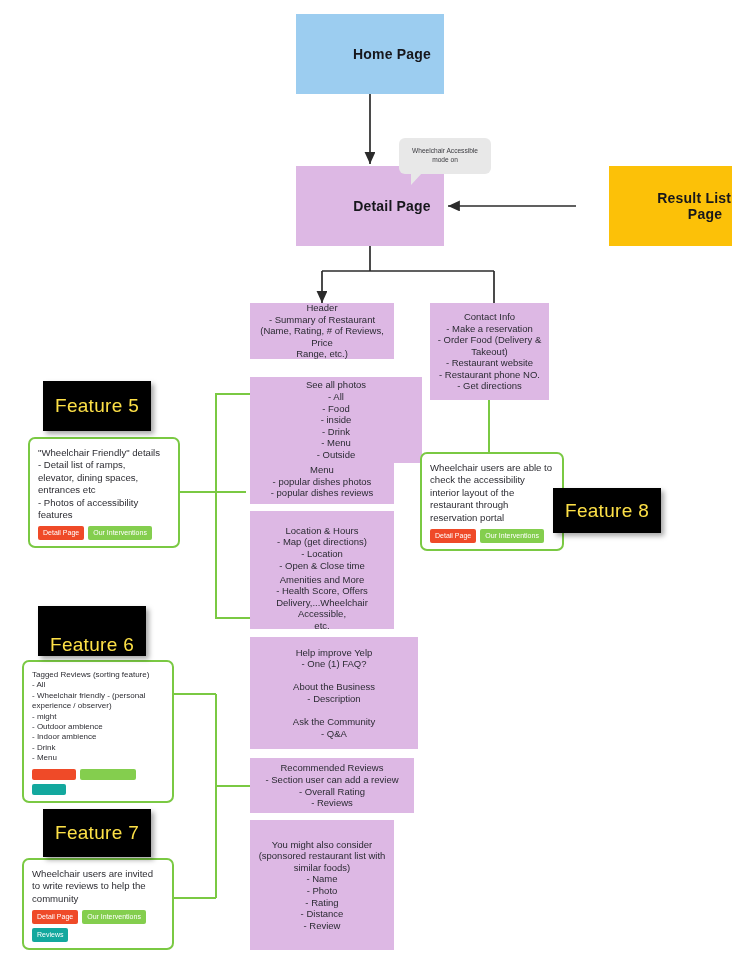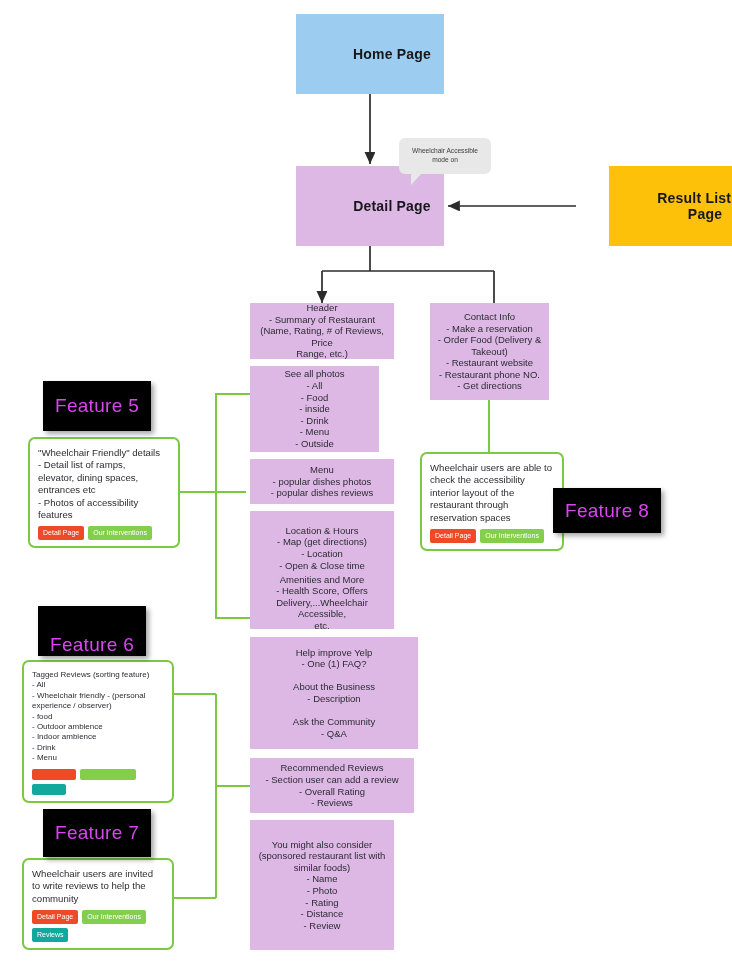--- a/index.html
+++ b/index.html
@@ -86,21 +86,21 @@
     position: absolute;
     left: 12px; bottom: -11px;
     width: 0; height: 0;
     border-left: 11px solid #e8e8e8;
     border-bottom: 12px solid transparent;
   }
 
   .feature-tag {
     position: absolute;
     background: #000000;
-    color: #d946ef;
+    color: #fde047;
     display: flex;
     align-items: center;
     justify-content: center;
     font-size: 19px;
     letter-spacing: .3px;
     box-shadow: 3px 3px 5px rgba(0,0,0,.35);
     z-index: 5;
   }
   .card {
     position: absolute;
@@ -198,21 +198,21 @@
   <div class="sub" style="left:430px; top:303px; width:119px; height:97px;">
     <span class="txt">Contact Info
 - Make a reservation
 - Order Food (Delivery &amp;
 Takeout)
 - Restaurant website
 - Restaurant phone NO.
 - Get directions</span>
   </div>
 
-  <div class="sub" style="left:250px; top:366px; width:129px; height:86px;">
+  <div class="sub" style="left:250px; top:377px; width:172px; height:86px;">
     <span class="txt">See all photos
 - All
 - Food
 - inside
 - Drink
 - Menu
 - Outside</span>
   </div>
 
   <div class="sub" style="left:250px; top:459px; width:144px; height:45px;">
@@ -281,21 +281,21 @@
   </div>
 
   <div class="feature-tag" style="left:38px; top:606px; width:108px; height:50px;align-items:flex-end;">
     <span>Feature 6</span>
   </div>
   <div class="card small" style="left:22px; top:660px; width:152px;">
     <p>Tagged Reviews (sorting feature)
 - All
 - Wheelchair friendly - (personal
 experience / observer)
-- food
+- might
 - Outdoor ambience
 - Indoor ambience
 - Drink
 - Menu</p>
     <div class="chips">
       <span class="chip red blank"></span>
       <span class="chip green blank wide"></span>
       <span class="chip teal blank narrow"></span>
     </div>
   </div>
@@ -315,20 +315,20 @@
   </div>
 
   <div class="feature-tag" style="left:553px; top:488px; width:108px; height:45px;">
     <span>Feature 8</span>
   </div>
   <div class="card" style="left:420px; top:452px; width:144px;">
     <p>Wheelchair users are able to
 check the accessibility
 interior layout of the
 restaurant through
-reservation spaces</p>
+reservation portal</p>
     <div class="chips">
       <span class="chip red">Detail Page</span>
       <span class="chip green">Our Interventions</span>
     </div>
   </div>
 
 </div>
 
 </body></html>

